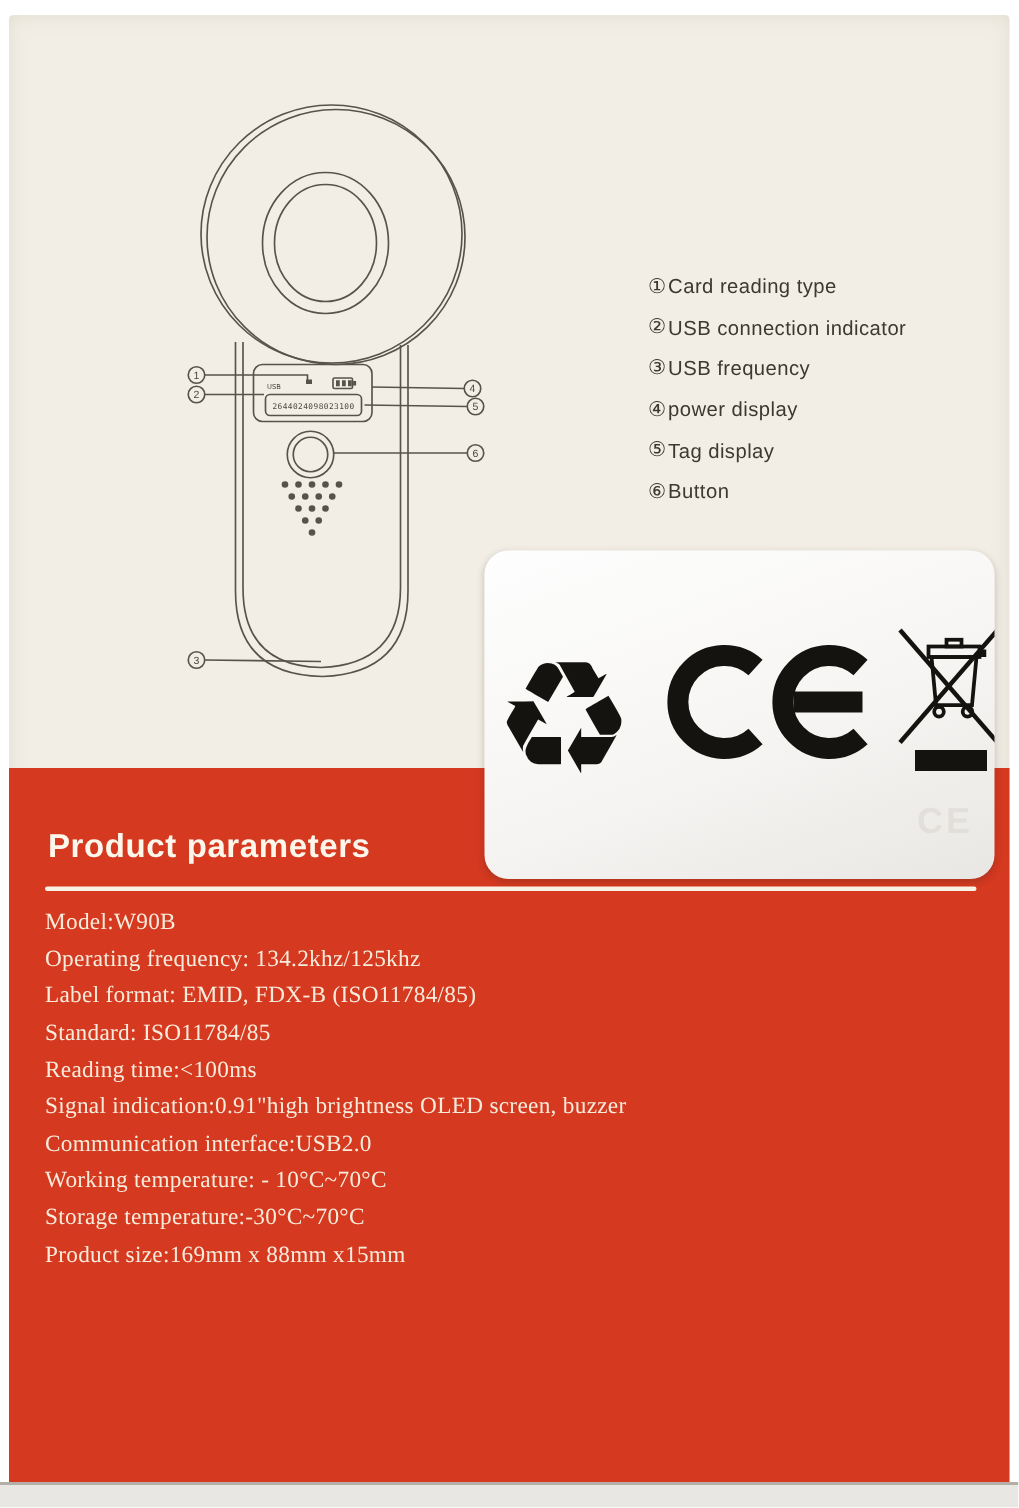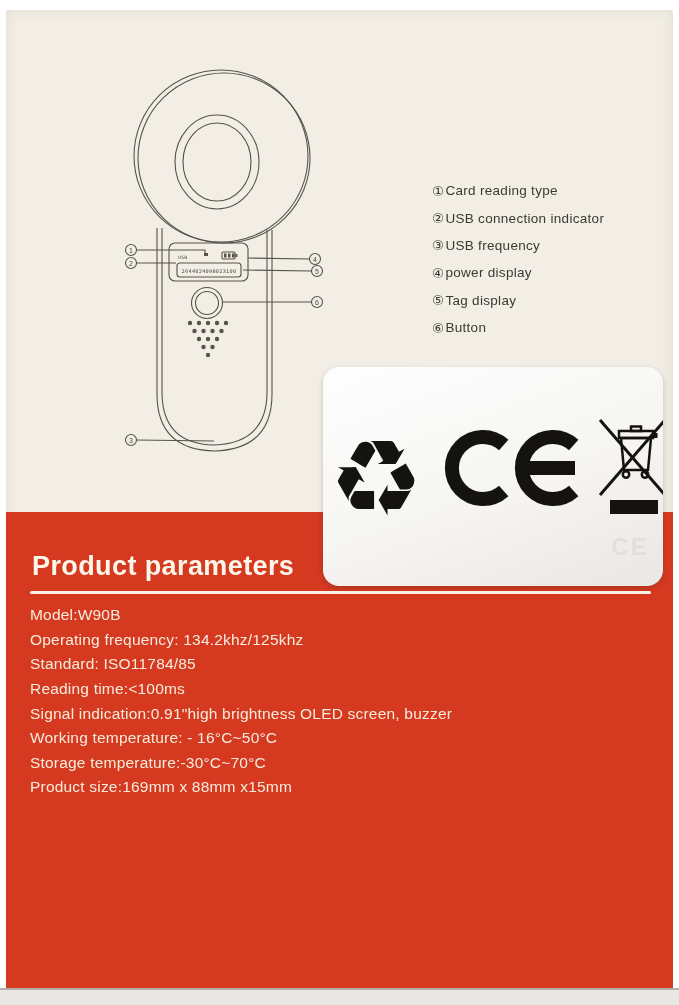--- a/index.html
+++ b/index.html
@@ -25,24 +25,24 @@
   .legend-num { font-family:"DejaVu Sans", sans-serif; font-size:13.5px; margin-right:1px; }
 
   
   .sticker { position:absolute; left:323px; top:367px; width:340px; height:219px;
              background:linear-gradient(160deg,#fefefe 0%,#f6f5f3 55%,#e9e7e4 100%);
              border-radius:16px; box-shadow:0 2px 5px rgba(60,40,30,.25); }
   .sticker svg { position:absolute; left:0; top:0; }
 
   
   .params-title { position:absolute; left:32px; top:551px; color:#fdf6ea;
-                  font-size:27px; font-weight:700; letter-spacing:.4px; }
+                  font-size:22px; font-weight:700; letter-spacing:.4px; }
   .params-rule  { position:absolute; left:30px; top:591px; width:621px; height:3px;
                   background:#f8f2e6; border-radius:2px; }
-  .params-list  { position:absolute; left:30px; top:603px; width:630px; }
+  .params-list  { position:absolute; left:30px; top:603px; width:630px;font-family:Liberation Serif, serif; }
   .spec-line { height:24.65px; line-height:24.65px; color:#f7ecdc; font-size:15.5px;
                font-weight:500; letter-spacing:.2px; white-space:nowrap; }
 </style>
 </head>
 <body>
 
 <div class="page">
 
   <div class="box-cream"></div>
   <div class="box-red"></div>
@@ -178,21 +178,23 @@
       <text x="307" y="188" font-size="24" font-weight="bold" text-anchor="middle" fill="#dcd8d3" opacity="0.6" letter-spacing="2" font-family="Liberation Sans, sans-serif">CE</text>
     </svg>
   </div>
 
   <div class="params-title">Product parameters</div>
   <div class="params-rule"></div>
 
   <div class="params-list">
     <div class="spec-line">Model:W90B</div>
     <div class="spec-line">Operating frequency: 134.2khz/125khz</div>
+    <div class="spec-line">Label format: EMID, FDX-B (ISO11784/85)</div>
     <div class="spec-line">Standard: ISO11784/85</div>
     <div class="spec-line">Reading time:&lt;100ms</div>
     <div class="spec-line">Signal indication:0.91"high brightness OLED screen, buzzer</div>
-    <div class="spec-line">Working temperature: - 16°C~50°C</div>
+    <div class="spec-line">Communication interface:USB2.0</div>
+    <div class="spec-line">Working temperature: - 10°C~70°C</div>
     <div class="spec-line">Storage temperature:-30°C~70°C</div>
     <div class="spec-line">Product size:169mm x 88mm x15mm</div>
   </div>
 
 </div>
 
 </body></html>

